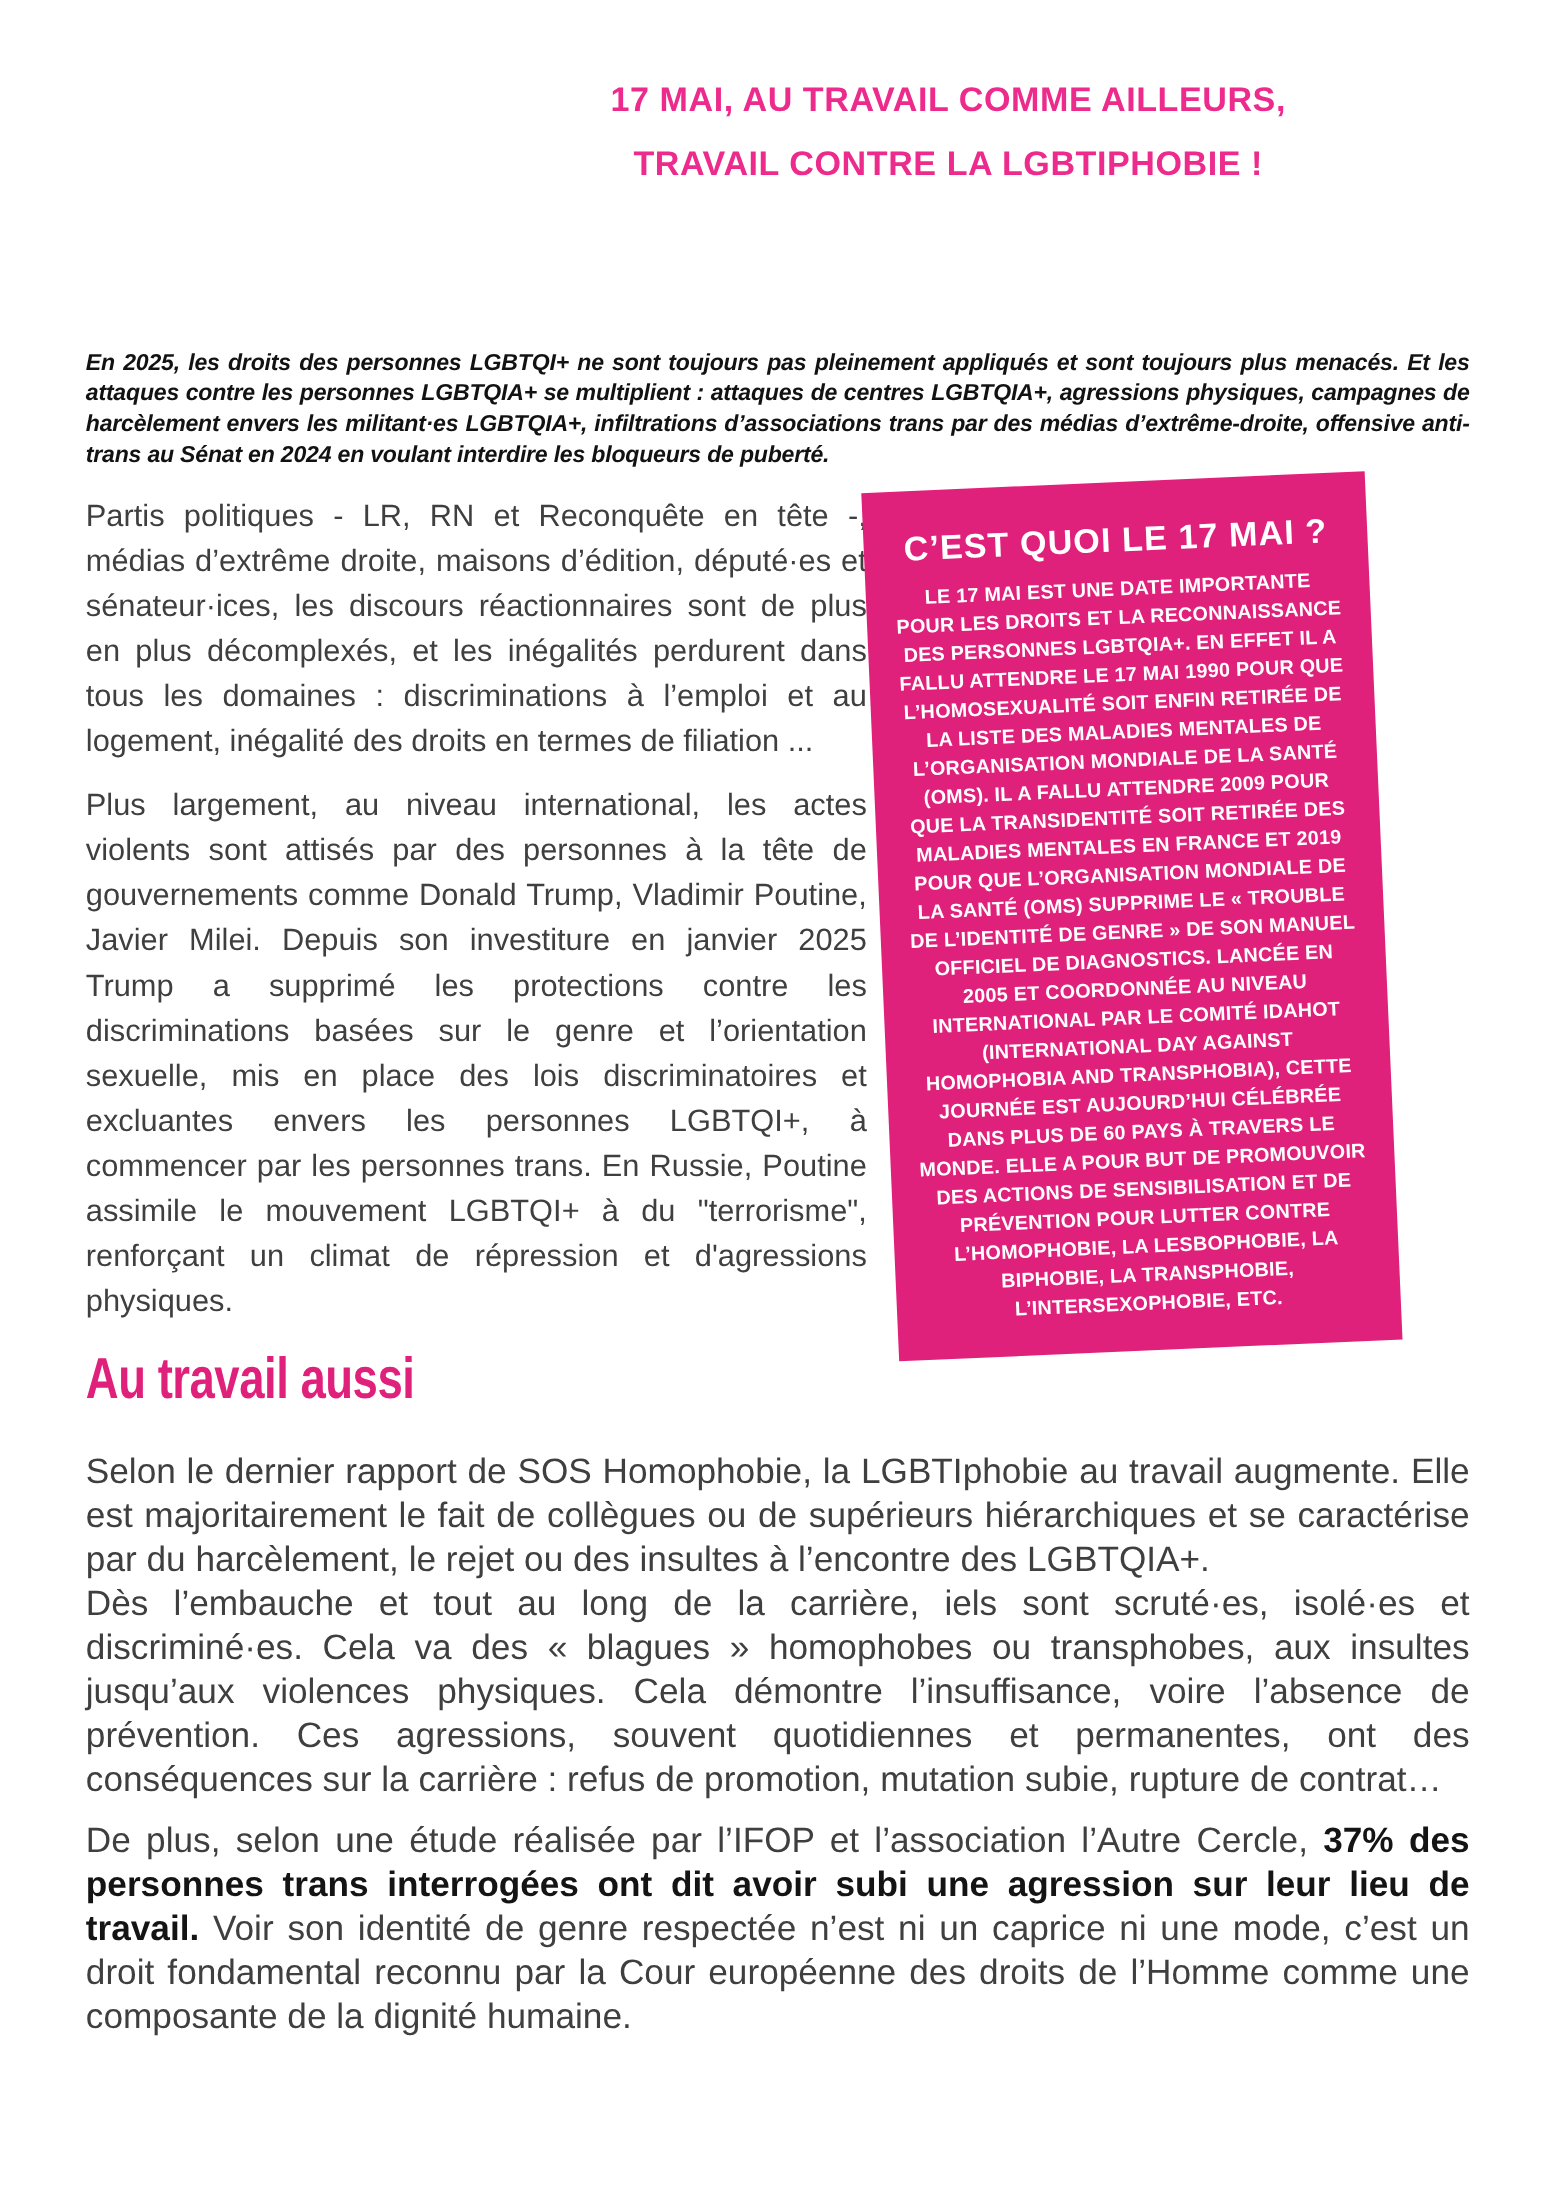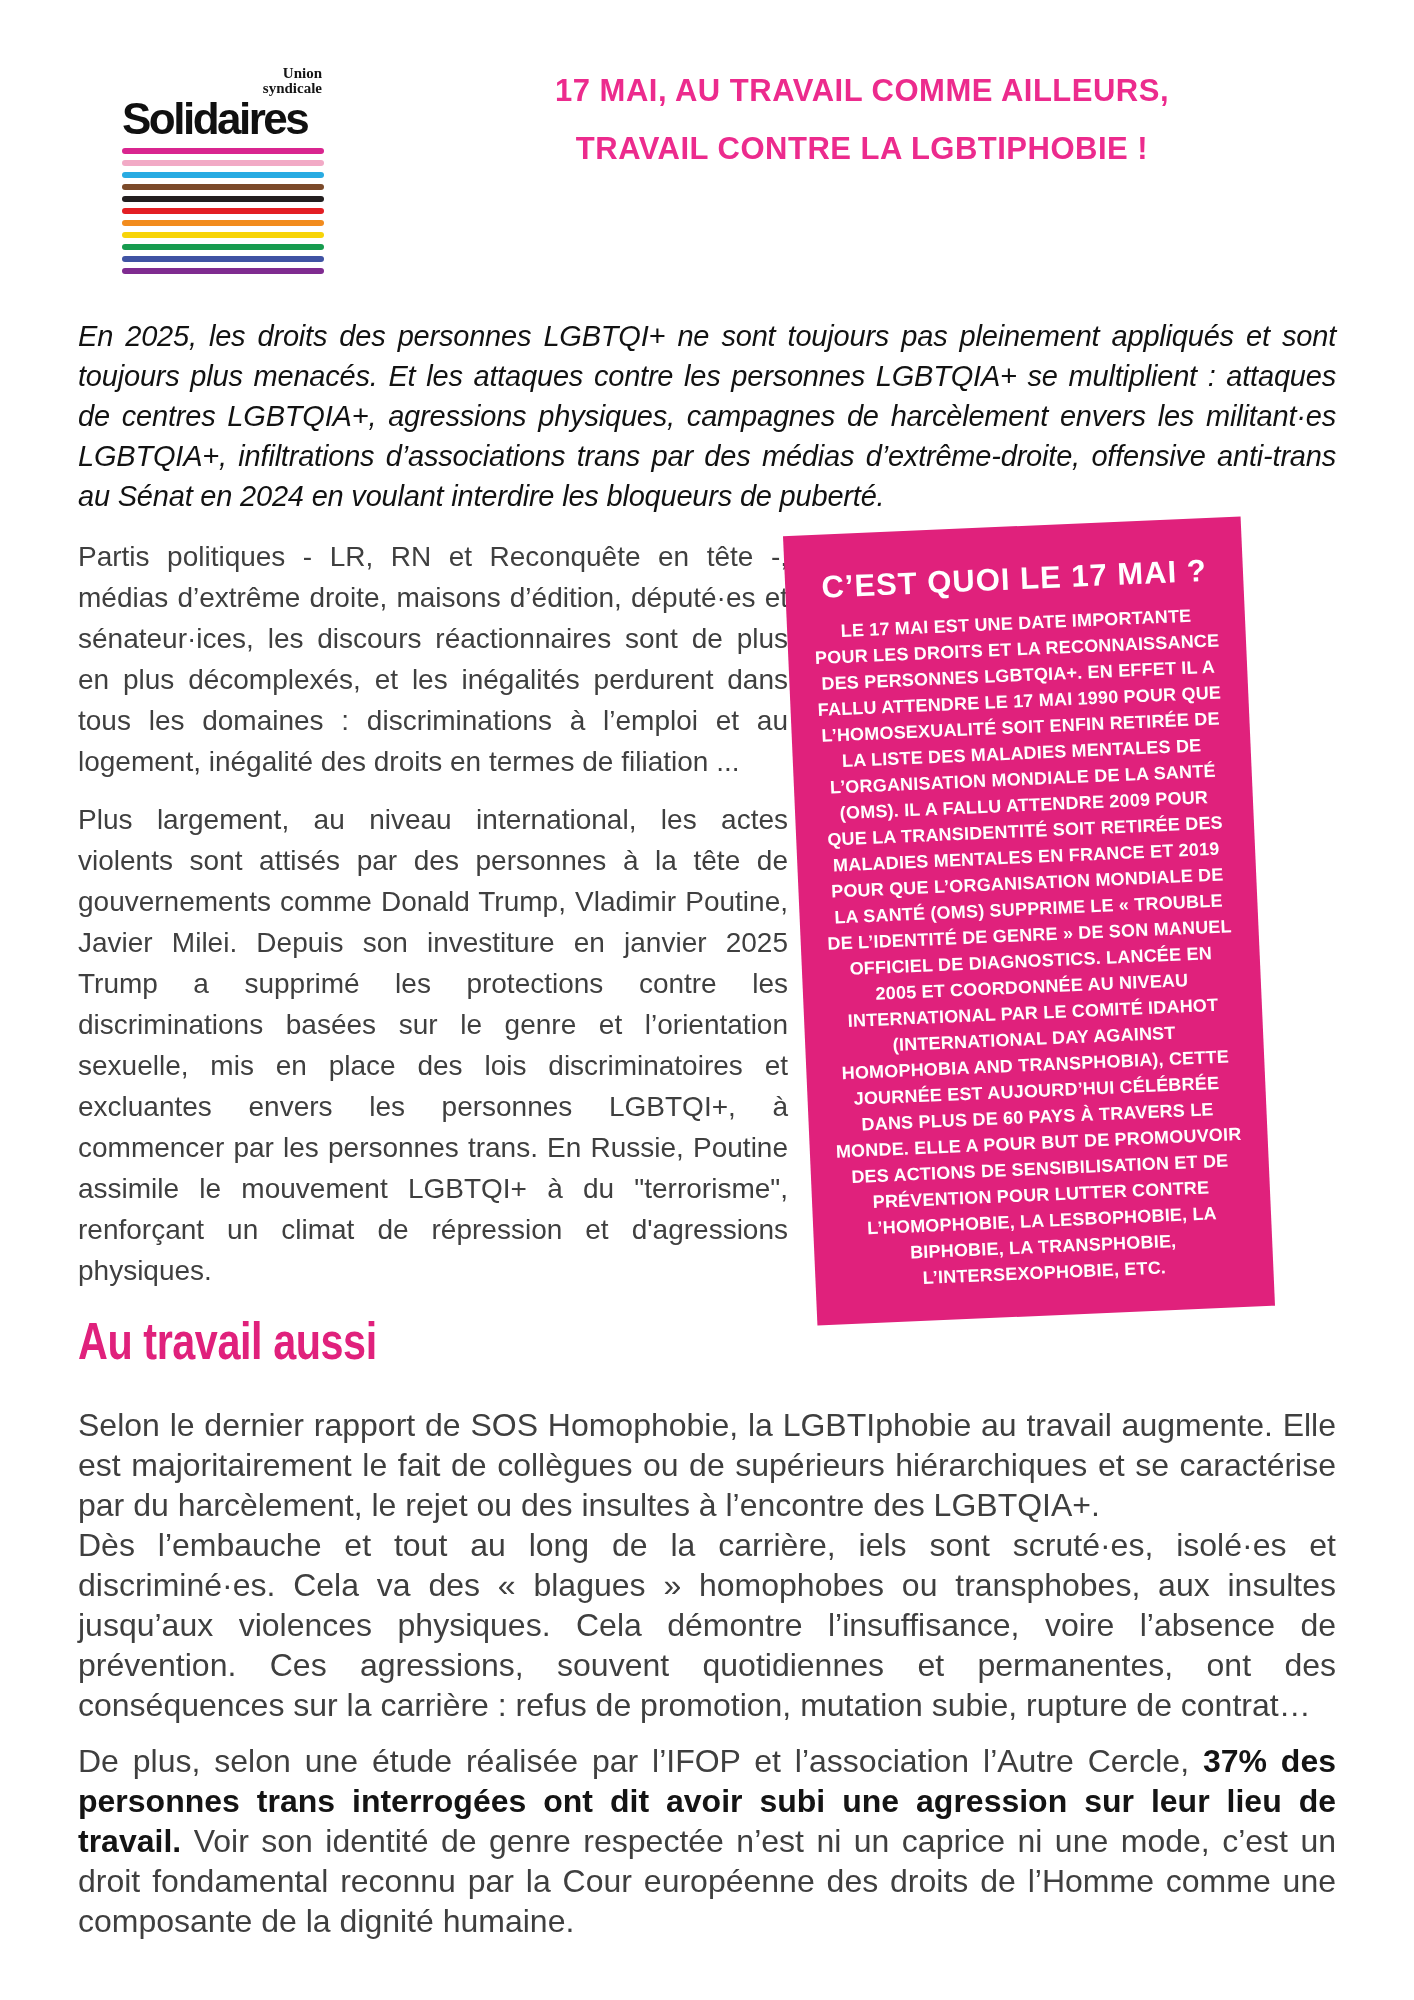--- a/index.html
+++ b/index.html
@@ -23,21 +23,21 @@
          font-family:"Liberation Serif", serif;font-weight:bold;font-size:15px;line-height:15px;color:#151515;}
   .logo-name{font-size:44px;font-weight:800;letter-spacing:-2.5px;color:#101010;line-height:44px;margin-top:1px;}
   .stripes{margin-top:7px;}
   .stripe{height:6px;border-radius:3px;margin-bottom:6px;}
 
   .title{position:absolute;left:310px;right:0;top:62px;margin:0;text-align:center;}
   .t-line{display:block;font-size:31px;line-height:58px;font-weight:900;
           color:var(--pink-title);letter-spacing:0.5px;white-space:nowrap;}
 
   
-  .intro{margin:64px 0 0 0;font-style:italic;font-weight:normal;font-size:29px;line-height:40px;
+  .intro{margin:64px 0 0 0;font-style:italic;font-weight:bold;font-size:21px;line-height:28px;
          color:var(--ink);text-align:justify;letter-spacing:-0.2px;}
 
   
   .columns{position:relative;margin-top:20px;min-height:740px;}
   .left-col{width:710px;font-size:28px;line-height:41px;color:var(--body);text-align:justify;}
   .left-col p{margin:0;}
   .left-col p + p{margin-top:17px;}
 
   .info-box{position:absolute;left:722px;top:-10px;width:458px;min-height:724px;box-sizing:border-box;
             background:var(--pink);transform:rotate(-2.5deg);transform-origin:center center;
@@ -54,40 +54,20 @@
   .work-text .para + .para{margin-top:16px;}
   .blk{display:block;}
   .work-text strong{color:#141414;font-weight:bold;}
 </style>
 </head>
 <body>
 
 <div class="page">
 
   <header>
-    <div class="logo">
-      <div class="union">
-        <span>Union</span>
-        <span>syndicale</span>
-      </div>
-      <div class="logo-name">Solidaires</div>
-      <div class="stripes">
-          <div class="stripe" style="background: rgb(217, 37, 143);"></div>
-          <div class="stripe" style="background: rgb(242, 170, 198);"></div>
-          <div class="stripe" style="background: rgb(41, 171, 226);"></div>
-          <div class="stripe" style="background: rgb(123, 74, 42);"></div>
-          <div class="stripe" style="background: rgb(34, 30, 31);"></div>
-          <div class="stripe" style="background: rgb(227, 30, 36);"></div>
-          <div class="stripe" style="background: rgb(242, 140, 30);"></div>
-          <div class="stripe" style="background: rgb(247, 212, 8);"></div>
-          <div class="stripe" style="background: rgb(22, 155, 78);"></div>
-          <div class="stripe" style="background: rgb(64, 83, 163);"></div>
-          <div class="stripe" style="background: rgb(127, 43, 144);"></div>
-        </div>
-    </div>
 
     <h1 class="title">
       <span class="t-line">17 MAI, AU TRAVAIL COMME AILLEURS,</span>
       <span class="t-line">TRAVAIL CONTRE LA LGBTIPHOBIE !</span>
     </h1>
   </header>
 
   <p class="intro">En 2025, les droits des personnes LGBTQI+ ne sont toujours pas pleinement appliqués et sont toujours plus menacés. Et les attaques contre les personnes LGBTQIA+ se multiplient : attaques de centres LGBTQIA+, agressions physiques, campagnes de harcèlement envers les militant·es LGBTQIA+, infiltrations d’associations trans par des médias d’extrême-droite, offensive anti-trans au Sénat en 2024 en voulant interdire les bloqueurs de puberté.</p>
 
   <section class="columns">

